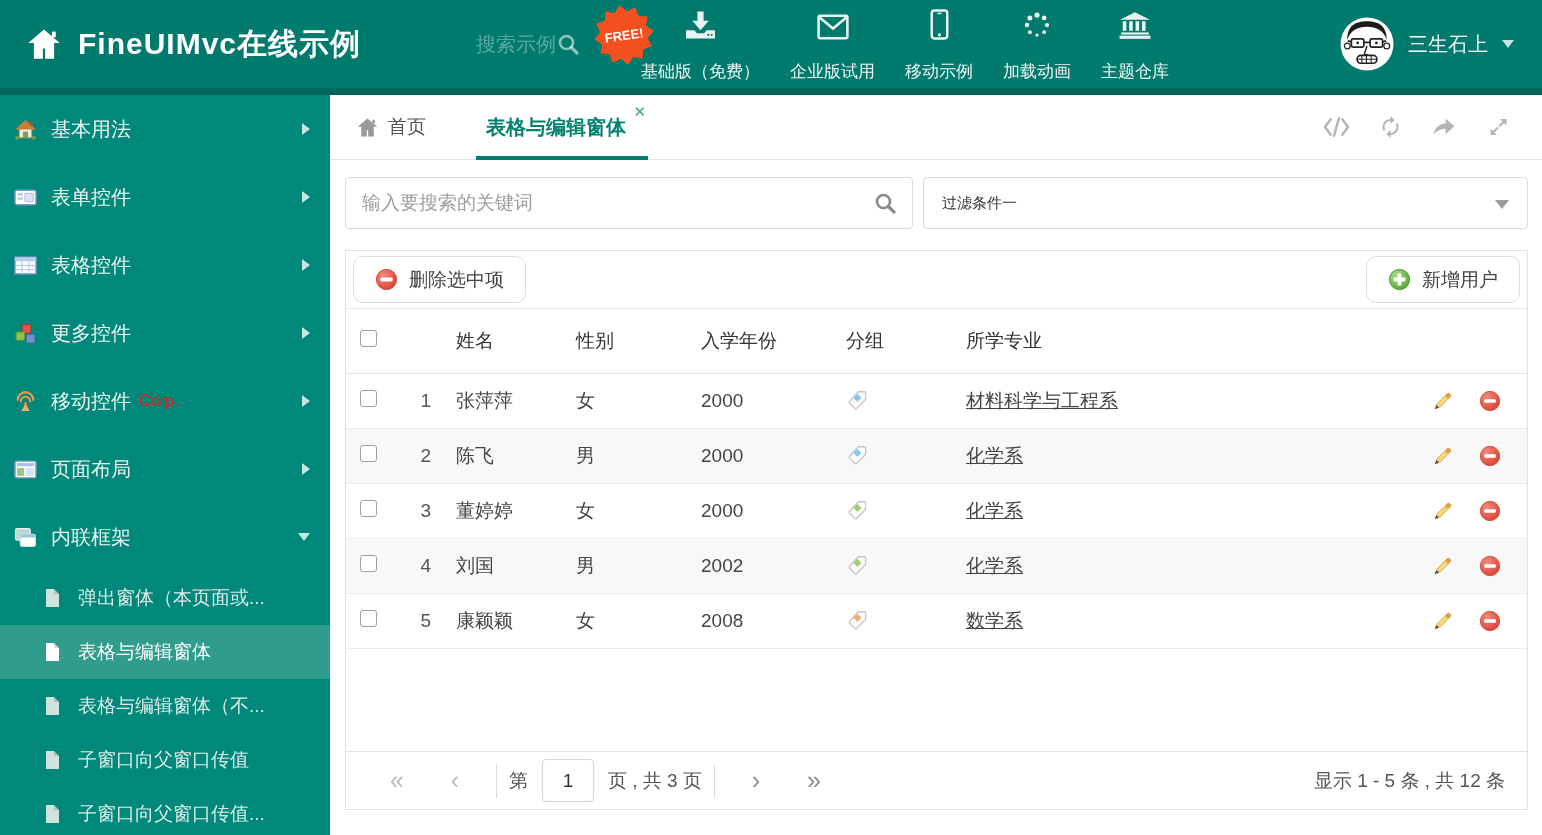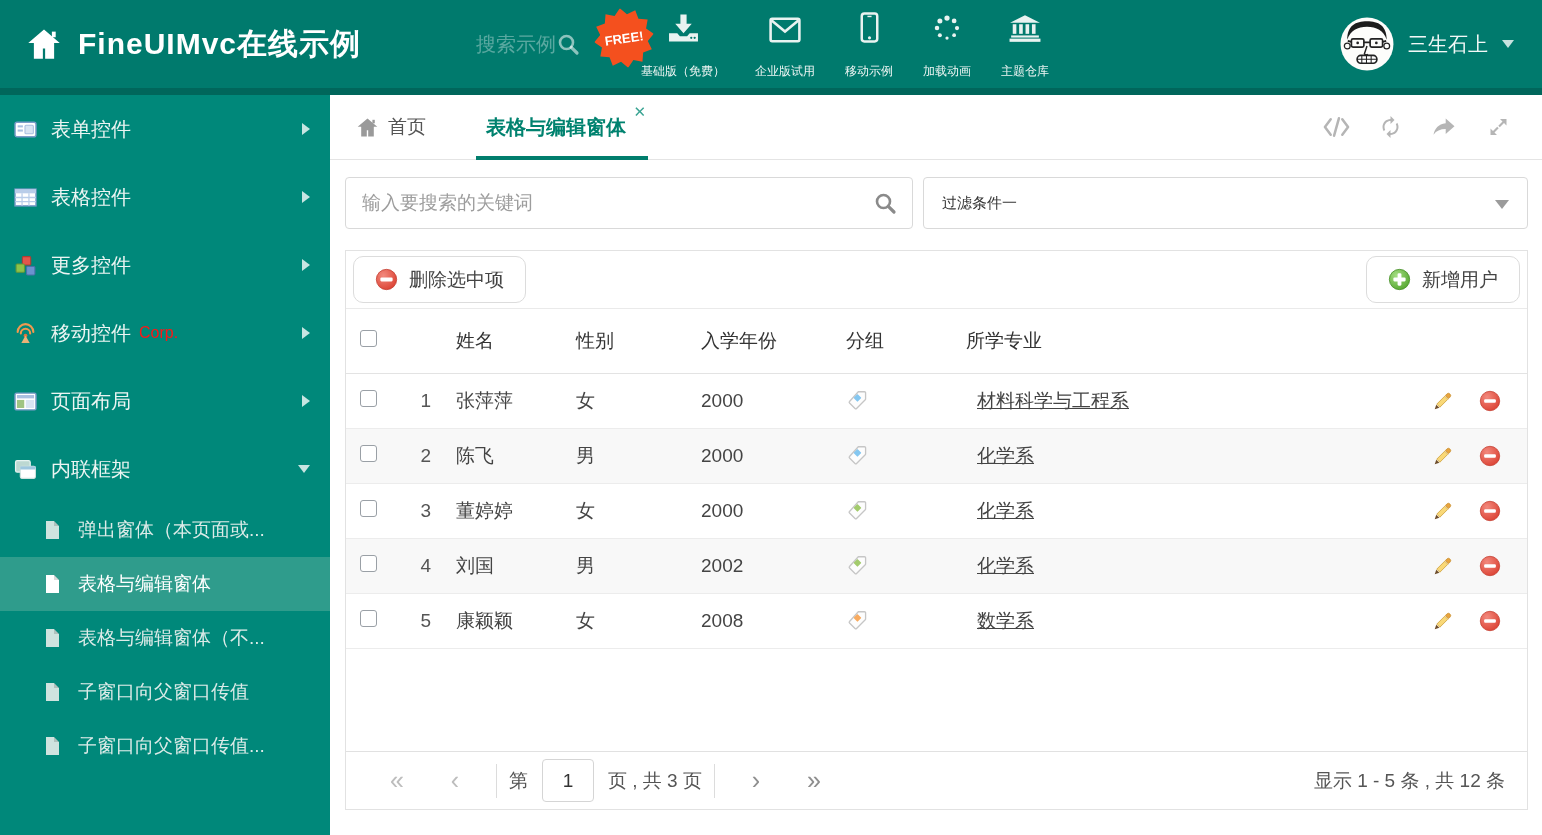--- a/index.html
+++ b/index.html
@@ -11,21 +11,21 @@
     background:#007a6d; border-bottom:7px solid #00665b; display:flex; align-items:center; color:#fff; }
   .brand { display:flex; align-items:center; padding-left:26px; flex:none; }
   .brand-home { width:36px; height:34px; }
   .brand-title { font-size:30px; font-weight:bold; margin-left:16px; letter-spacing:1px; white-space:nowrap; }
   .top-search { display:flex; align-items:center; margin-left:21px; width:198px; justify-content:flex-end; cursor:text; }
   .top-search-text { font-size:20px; color:rgba(255,255,255,0.35); }
   .top-search svg { width:24px; height:24px; }
   .topnav { display:flex; margin-left:46px; flex:none; }
   .topnav-item { position:relative; display:flex; flex-direction:column; align-items:center; justify-content:center; padding:0 15px; cursor:pointer; }
   .nav-icon { height:34px; display:flex; align-items:flex-end; }
-  .nav-label { font-size:12px; margin-top:20px; color:#eef6f4; white-space:nowrap; }
+  .nav-label { font-size:17px; margin-top:20px; color:#eef6f4; white-space:nowrap; }
   .free-badge { position:absolute; top:-1px; left:-32px; width:60px; height:60px; background:#f4501e;
     display:flex; align-items:center; justify-content:center; color:#fff; font-weight:bold; font-size:13px;
     transform:rotate(-8deg);
     clip-path:polygon(100% 50%,88.6% 60.4%,93.3% 75%,78.3% 78.3%,75% 93.3%,60.4% 88.6%,50% 100%,39.6% 88.6%,25% 93.3%,21.7% 78.3%,6.7% 75%,11.4% 60.4%,0% 50%,11.4% 39.6%,6.7% 25%,21.7% 21.7%,25% 6.7%,39.6% 11.4%,50% 0%,60.4% 11.4%,75% 6.7%,78.3% 21.7%,93.3% 25%,88.6% 39.6%); }
   .top-user { margin-left:auto; display:flex; align-items:center; padding-right:28px; gap:14px; cursor:pointer; }
   .avatar { width:54px; height:54px; flex:none; }
   .user-name { font-size:20px; color:#f2f8f7; white-space:nowrap; }
 
   
   .caret { width:0; height:0; display:inline-block; flex:none; }
@@ -85,21 +85,21 @@
     border-bottom:1px solid #e3e3e3; white-space:nowrap; }
   .grid td { height:55px; font-size:19px; color:#444; padding-left:15px; border-bottom:1px solid #ececec; white-space:nowrap; overflow:hidden; }
   .grid tbody tr:nth-child(even) { background:#f8f8f8; }
   .grid th.h-check, .grid td.c-check { padding-left:14px; }
   .grid td.c-num { text-align:right; padding-left:0; padding-right:10px; color:#555; }
   .checkbox { width:17px; height:17px; border:1.5px solid #9aa0a6; border-radius:3px; background:#fff; display:inline-block; cursor:pointer; }
   .tag-wrap { display:inline-block; width:22px; height:22px; vertical-align:middle; }
   .tag-wrap[data-color="blue"]   { color:#85c7f0; }
   .tag-wrap[data-color="green"]  { color:#a3cb6d; }
   .tag-wrap[data-color="orange"] { color:#f8ab60; }
-  .major-link { color:#444; text-decoration:underline; cursor:pointer;margin-left:11px; }
+  .major-link { color:#444; text-decoration:underline; cursor:pointer; }
   .row-actions { display:flex; align-items:center; gap:25px; }
   .row-actions .act { width:22px; height:22px; cursor:pointer; }
   .grid-spacer { flex:1; }
 
   
   .pager { display:flex; align-items:center; height:58px; border-top:1px solid #e1e1e1; padding:0 22px; flex:none; font-size:19px; color:#555; }
   .pg-btn { width:58px; text-align:center; font-size:25px; color:#8f8f8f; cursor:pointer; }
   .pg-btn.pg-disabled { color:#bdbdbd; }
   .pg-sep { width:1px; height:34px; background:#dcdcdc; margin:0 12px; }
   .pg-label { white-space:nowrap; }
@@ -246,20 +246,33 @@
         <path d="M26 28l-2.5 7.5c.8 1.2 2.3 1.3 3.3 .3" stroke="#222" stroke-width="1.4" fill="none"></path>
         <rect x="16.5" y="37" width="19" height="7.5" rx="3.5" fill="#fff" stroke="#222" stroke-width="1.6"></rect>
         <path d="M21 37v7.5M25.5 37v7.5M30 37v7.5M16.5 40.7h19" stroke="#222" stroke-width="1"></path>
       </svg>
       <span class="user-name">三生石上</span>
       <span class="caret caret-down"></span>
     </div>
   </header>
 
   <aside class="sidebar">
+    <div class="menu-item">
+      <svg class="menu-icon" viewBox="0 0 22 22">
+        <path d="M11 4 3 11h2v8h12v-8h2z" fill="#f1ece0" stroke="#b98c4a" stroke-width="0.8"></path>
+        <path d="M11 2 1 11h20z" fill="#cd7a33"></path>
+        <rect x="15.2" y="3.5" width="2.6" height="4" fill="#a8552e"></rect>
+        <rect x="8.5" y="13" width="5" height="6" fill="#7aa05a"></rect>
+        <circle cx="3" cy="19" r="2" fill="#6f9e4e"></circle>
+          <circle cx="19" cy="19" r="2" fill="#6f9e4e"></circle>
+      </svg>
+      <span class="menu-label">基本用法</span>
+      <span class="menu-spacer"></span>
+      <span class="caret caret-right"></span>
+    </div>
     <div class="menu-item">
       <svg class="menu-icon" viewBox="0 0 22 22">
         <rect x="1" y="4" width="20" height="14" rx="2" fill="#fff" stroke="#7b9cc9" stroke-width="1.4"></rect>
         <rect x="3.5" y="7" width="5" height="2" fill="#a9c0e0"></rect>
           <rect x="3.5" y="11" width="5" height="2" fill="#a9c0e0"></rect>
         <rect x="10.5" y="7" width="8" height="8" rx="1" fill="#d9e5f3" stroke="#a9c0e0"></rect>
       </svg>
       <span class="menu-label">表单控件</span>
       <span class="menu-spacer"></span>
       <span class="caret caret-right"></span>

